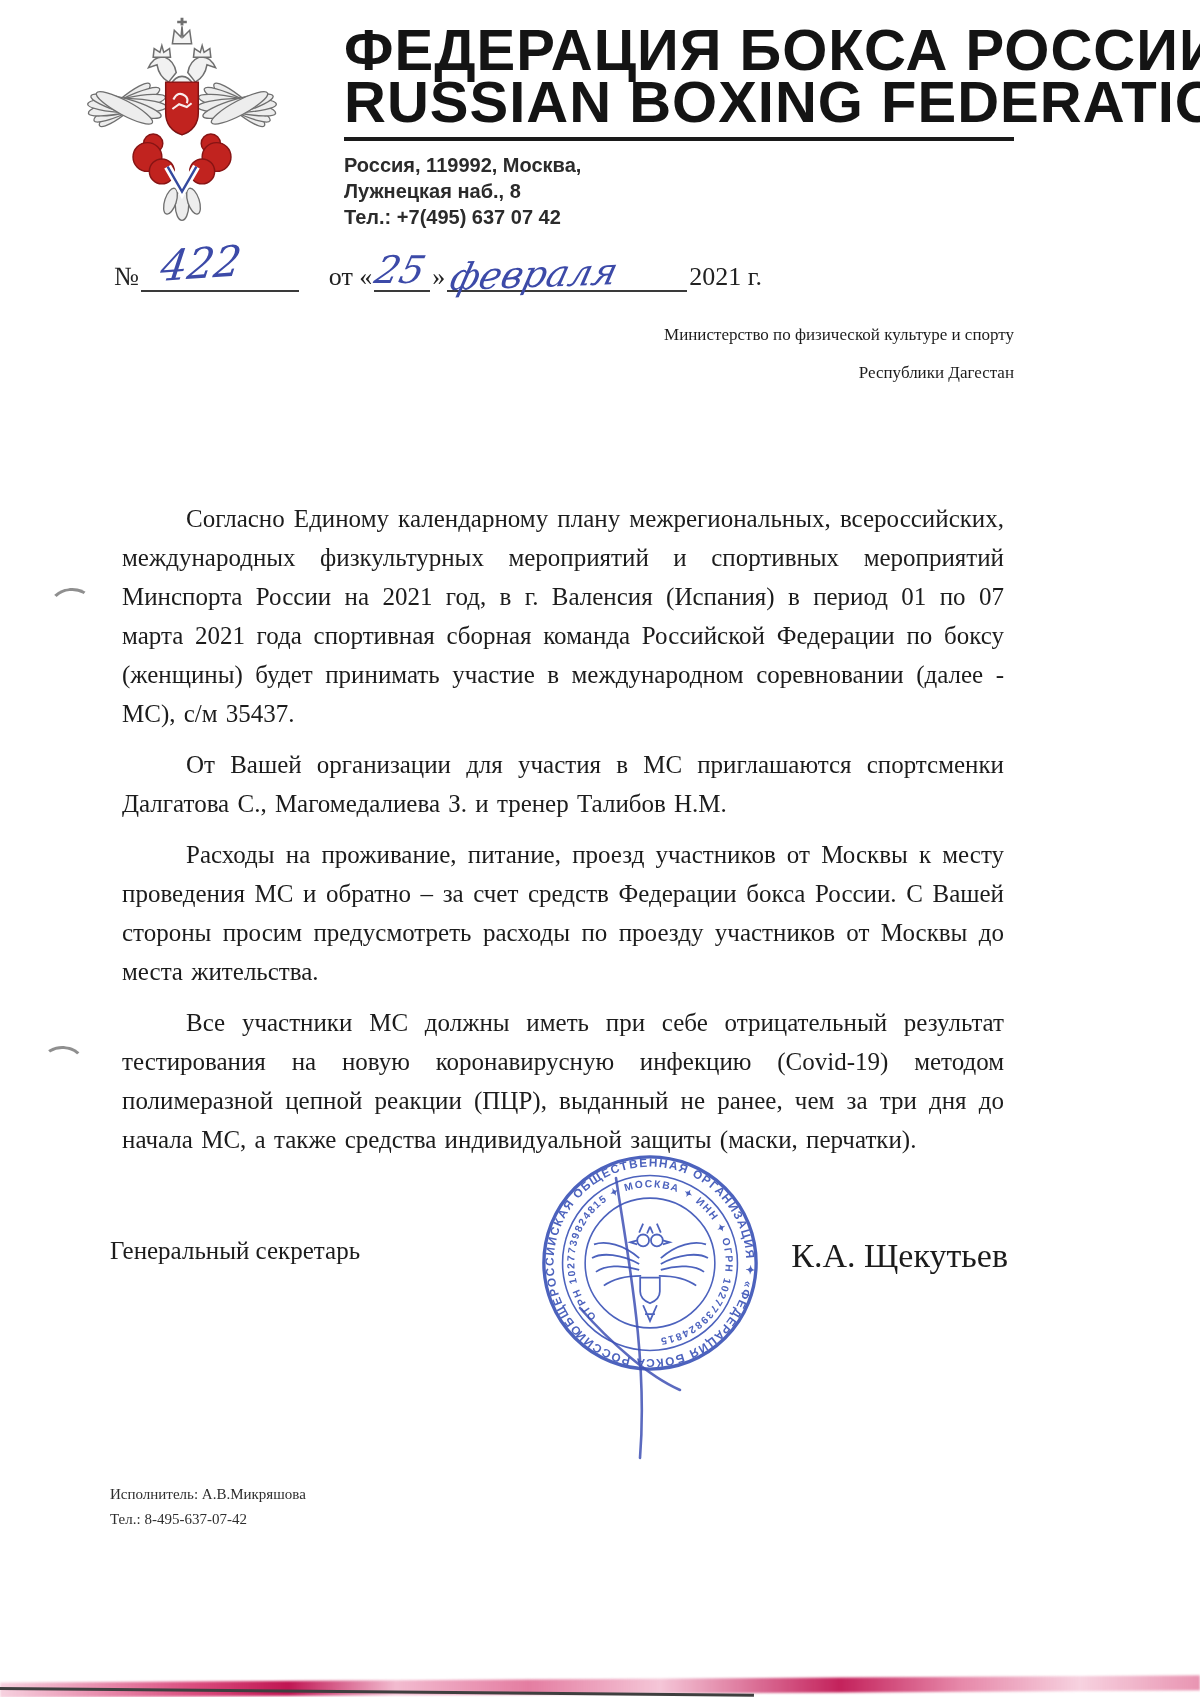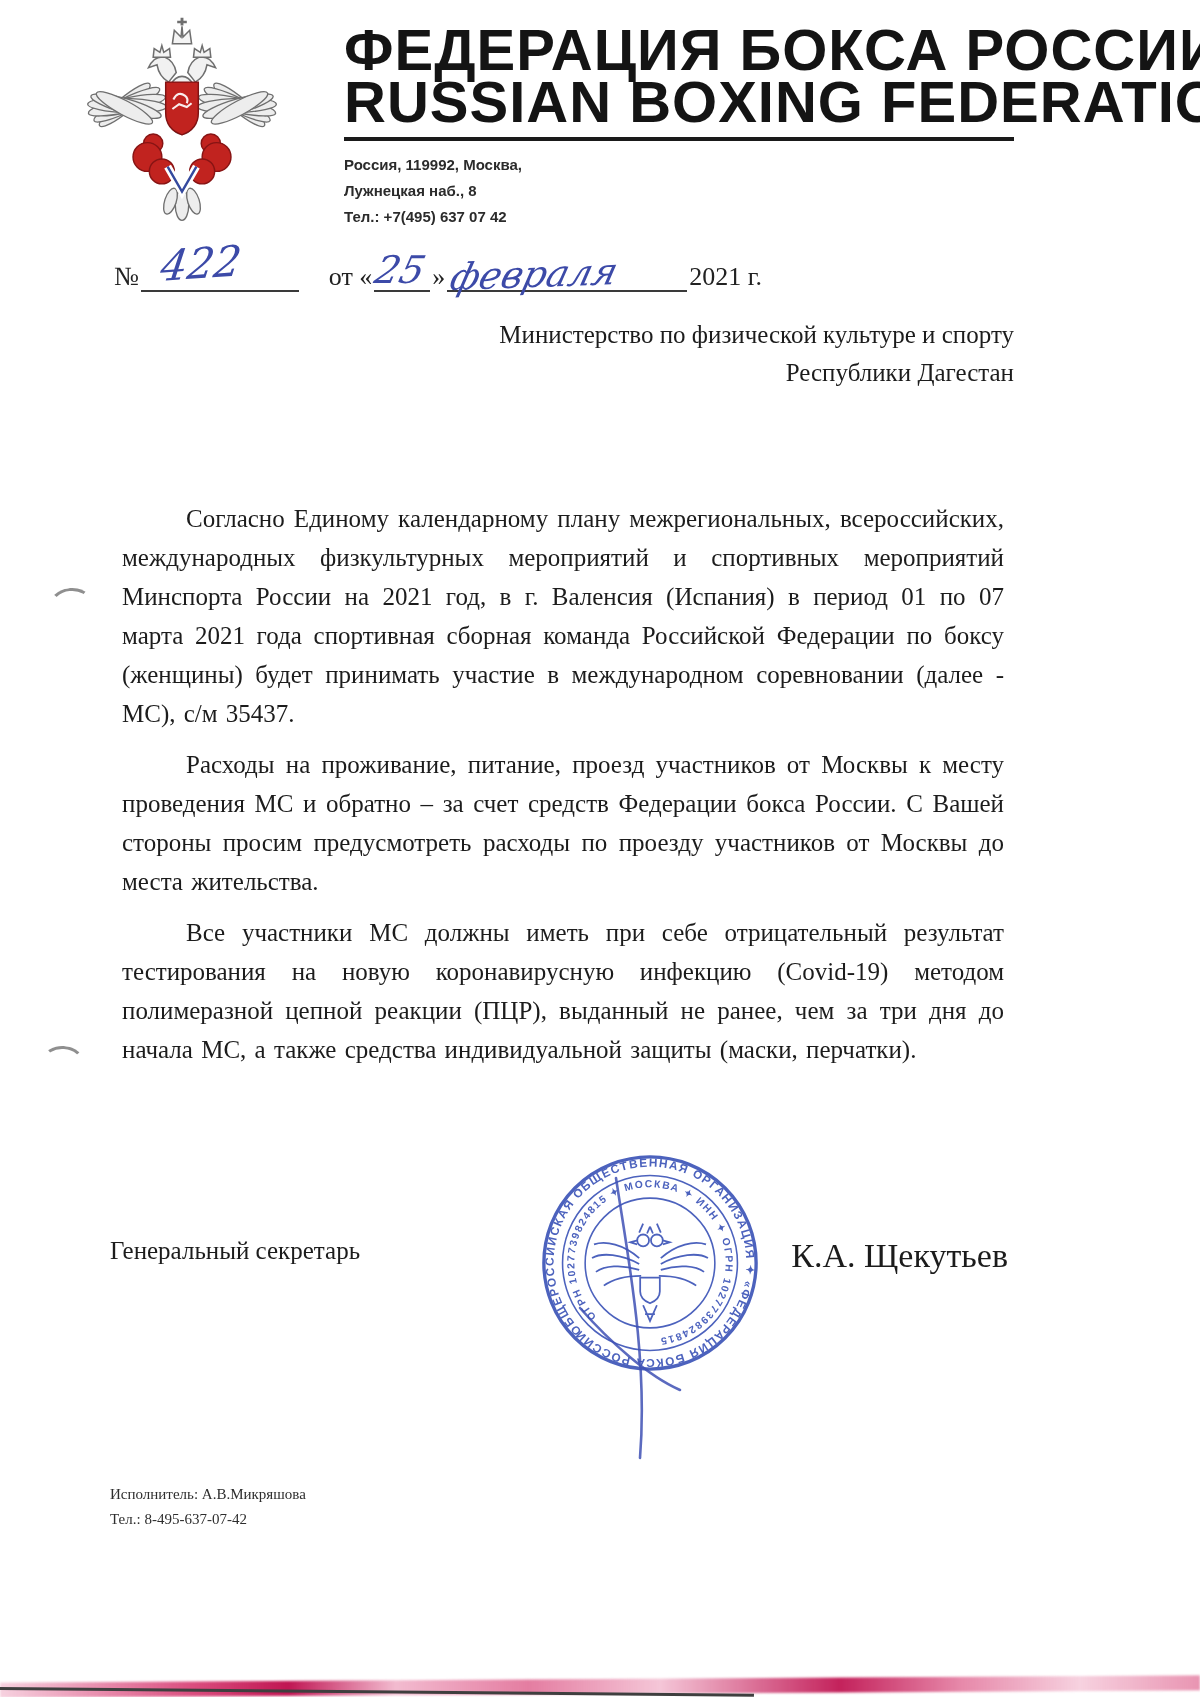--- a/index.html
+++ b/index.html
@@ -9,39 +9,39 @@
     font-family:"Liberation Serif", serif; color:#1c1c1c;
   }
 
   
   .emblem { position:absolute; left:86px; top:12px; }
   .head { position:absolute; left:344px; top:24px; width:670px; }
   .title { font-family:"Liberation Sans", sans-serif; font-weight:700; font-size:58px;
            line-height:52px; letter-spacing:1px; color:#141414; white-space:nowrap; }
   .rule { height:4px; background:#1a1a1a; margin-top:9px; }
   .addr-row { display:flex; margin-top:11px; font-family:"Liberation Sans", sans-serif;
-              font-weight:700; font-size:15px; line-height:26px; color:#2b2b2b; }
+              font-weight:700; font-size:20px; line-height:26px; color:#2b2b2b; }
   .addr-col-left { width:427px; }
 
   
   .ref { position:absolute; left:112px; top:240px; font-size:26px; color:#222;
          display:flex; align-items:flex-end; height:52px; }
   .ref .typed { padding:0 2px; }
   .u { display:inline-block; position:relative; border-bottom:2px solid #3a3a3a; height:46px; }
   .u1 { width:158px; } .u2 { width:56px; } .u3 { width:240px; }
   .hand { font-family:"DejaVu Serif", serif; font-style:italic; color:#3c4aa8; }
   .hand-number { position:absolute; left:20px; bottom:2px; font-size:42px;
                  transform:rotate(-4deg) skewX(-12deg); }
   .hand-day { position:absolute; left:2px; bottom:-2px; font-size:38px; transform:skewX(-14deg); }
   .hand-month { position:absolute; left:4px; bottom:-6px; font-size:37px; white-space:nowrap;
                 transform:rotate(-2deg) skewX(-16deg); }
 
   
   .addressee { position:absolute; right:186px; top:316px; text-align:right;
-               font-size:25px; line-height:38px; }
+               font-size:17px; line-height:38px; }
 
   
   .body { position:absolute; left:110px; top:487px; width:906px;
           font-size:25px; line-height:39px; text-align:justify; }
   .body p { margin:12px; text-indent:64px; word-spacing:2px; }
 
   
   .sig-title { position:absolute; left:110px; top:1237px; font-size:25px; }
   .sig-name  { position:absolute; right:192px; top:1237px; font-size:34px; }
 
@@ -154,20 +154,21 @@
     <span class="typed" style="margin-left:0">2021 г.</span>
   </div>
 
   <div class="addressee">
     <div>Министерство по физической культуре и спорту</div>
     <div>Республики Дагестан</div>
   </div>
 
   <div class="body">
     <p>Согласно Единому календарному плану межрегиональных, всероссийских, международных физкультурных мероприятий и спортивных мероприятий Минспорта России на 2021 год, в г. Валенсия (Испания) в период 01 по 07 марта 2021 года спортивная сборная команда Российской Федерации по боксу (женщины) будет принимать участие в международном соревновании (далее - МС), с/м 35437.</p>
+    <p>От Вашей организации для участия в МС приглашаются спортсменки Далгатова С., Магомедалиева З. и тренер Талибов Н.М.</p>
     <p>Расходы на проживание, питание, проезд участников от Москвы к месту проведения МС и обратно – за счет средств Федерации бокса России. С Вашей стороны просим предусмотреть расходы по проезду участников от Москвы до места жительства.</p>
     <p>Все участники МС должны иметь при себе отрицательный результат тестирования на новую коронавирусную инфекцию (Covid-19) методом полимеразной цепной реакции (ПЦР), выданный не ранее, чем за три дня до начала МС, а также средства индивидуальной защиты (маски, перчатки).</p>
   </div>
 
   <div class="sig-title">Генеральный секретарь</div>
   <div class="sig-name">К.А. Щекутьев</div>
 
   <svg class="stamp" width="226" height="226" viewBox="0 0 230 230" aria-hidden="true">
     <defs>
       <path id="oring" d="M45.7,184.3 A98,98 0 1 1 184.3,184.3 A98,98 0 0 1 45.7,184.3"></path>

